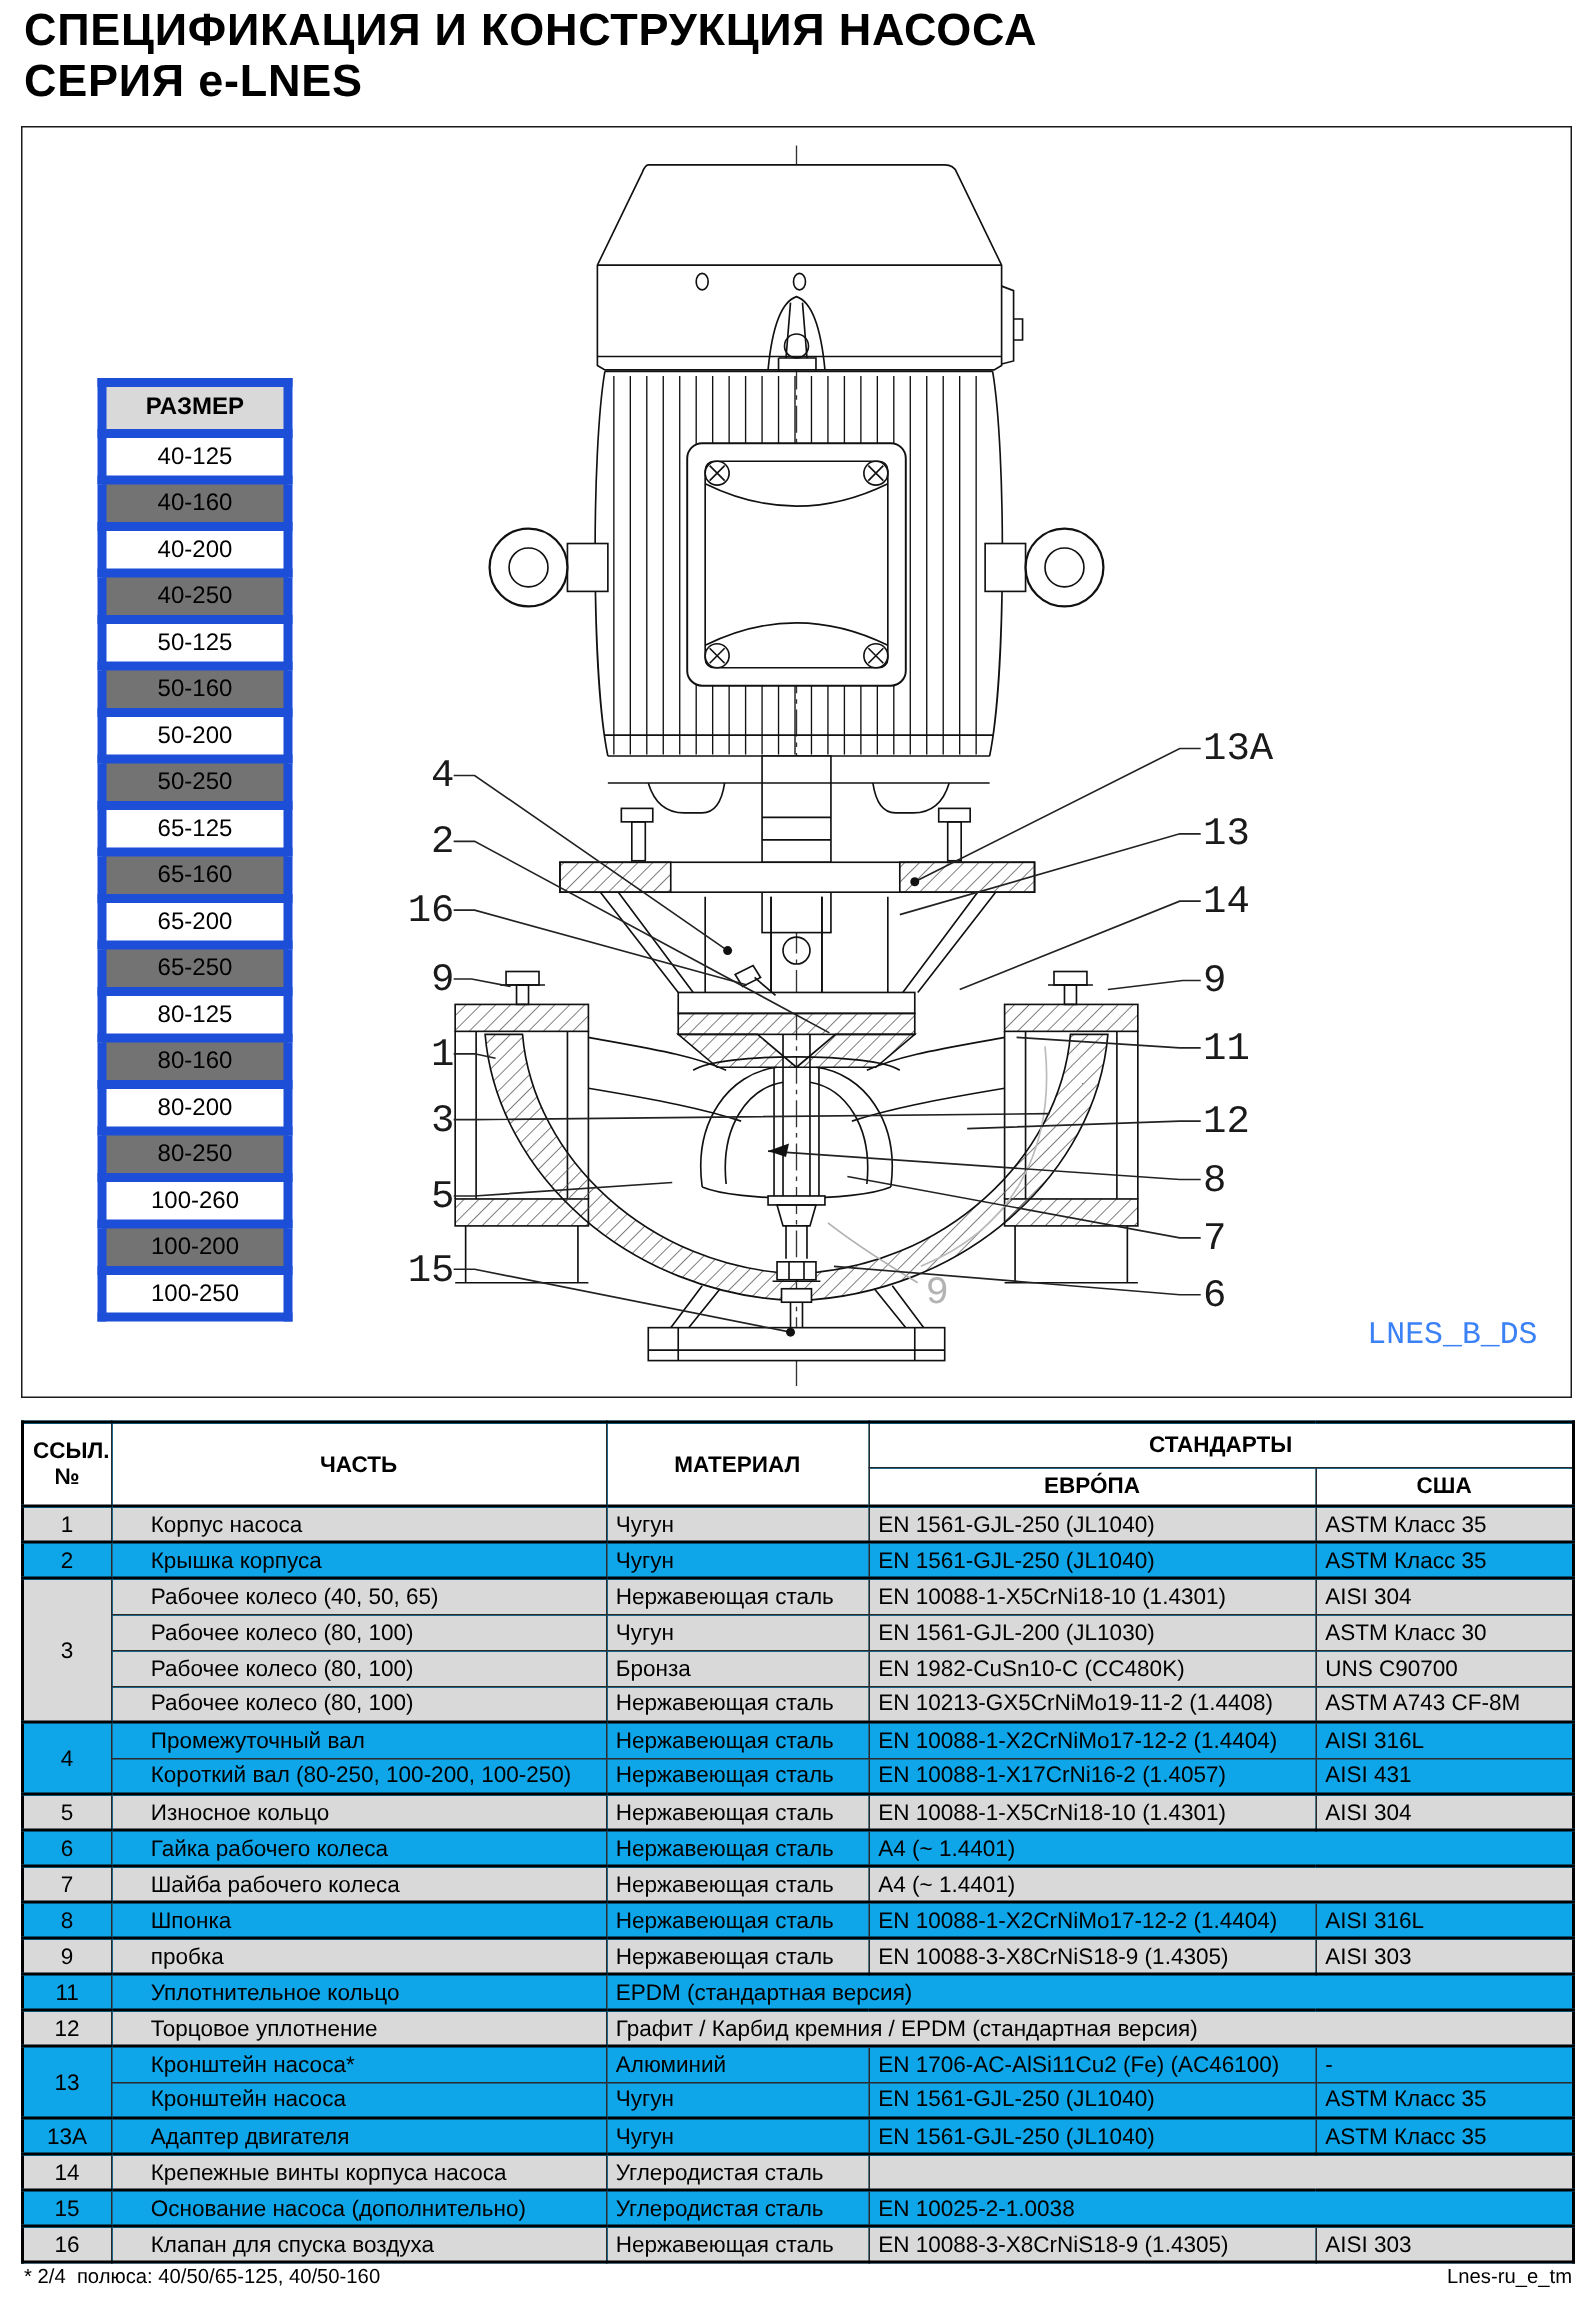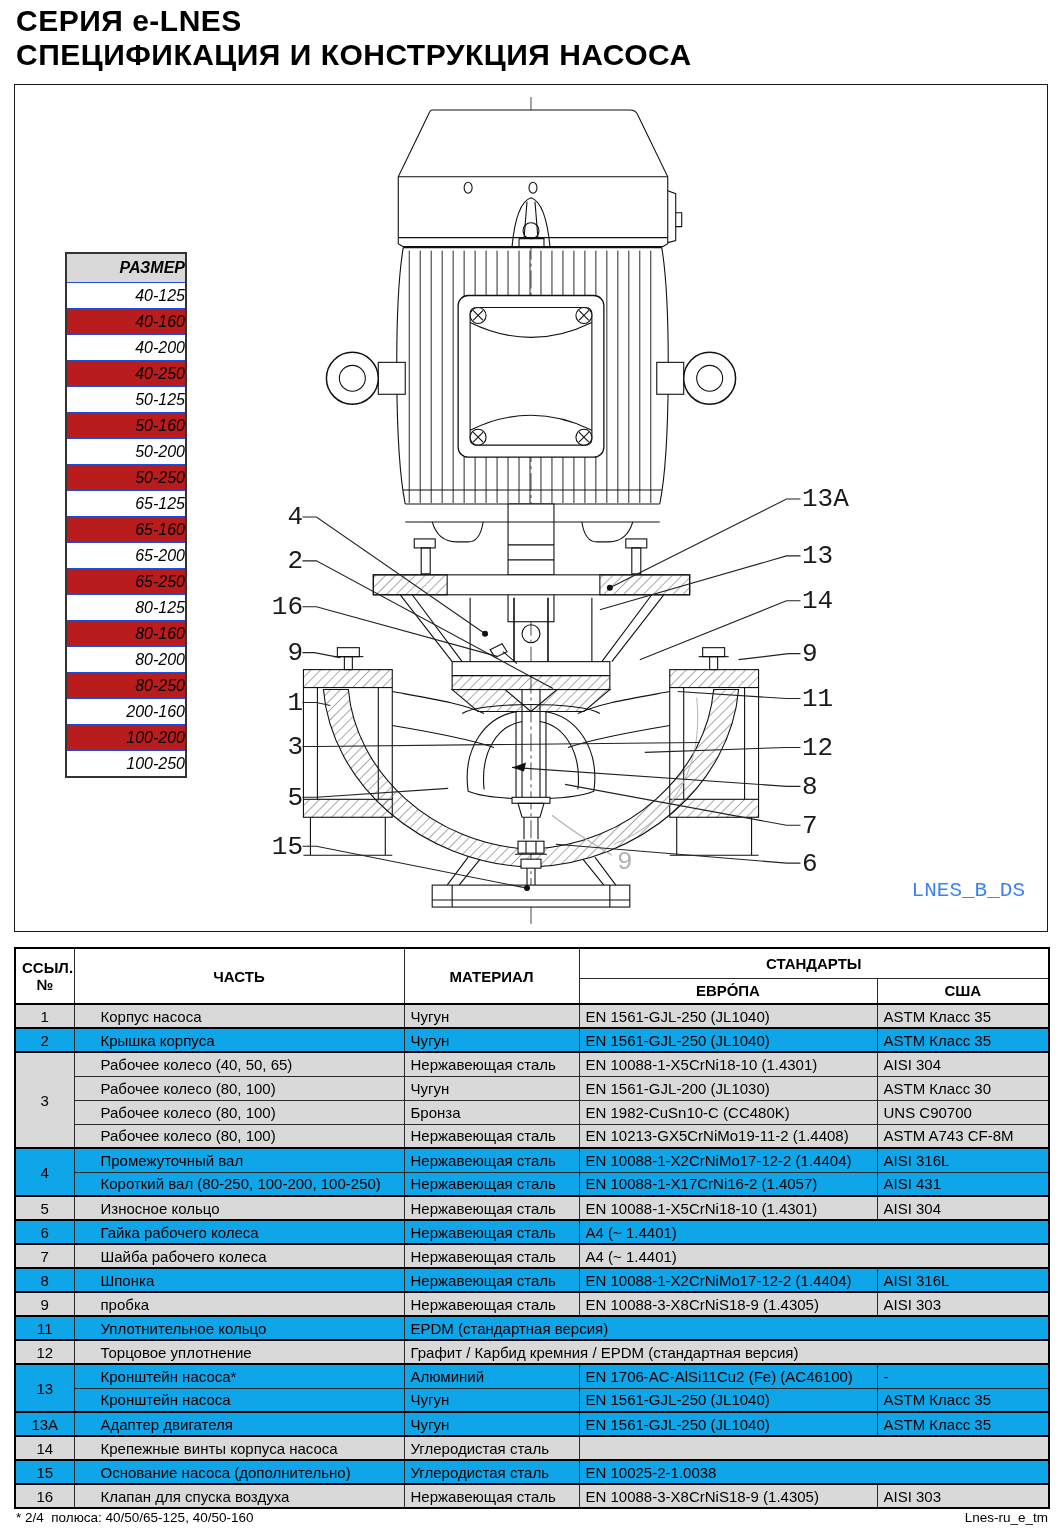--- a/index.html
+++ b/index.html
@@ -10,24 +10,24 @@
   
   .page-title{position:absolute;left:16px;top:4px;font-weight:900;font-size:30px;
     line-height:34px;letter-spacing:.5px;white-space:nowrap;}
   
   .frame{position:absolute;left:14px;top:84px;width:1034px;height:848px;
     border:1.5px solid #1a1a1a;background:#fff;box-sizing:border-box;}
   .frame svg{position:absolute;left:0;top:0;width:100%;height:100%;}
   
   .size-table{position:absolute;left:50px;top:167px;border-collapse:collapse;
     font-size:16px;background:#fff;}
-  .size-table th,.size-table td{border:1px solid #1d4ed8;width:118px;height:25px;
-    text-align:right;padding:0;font-style:italic;}
+  .size-table th,.size-table td{border:6px solid #1d4ed8;width:118px;height:25px;
+    text-align:center;padding:0;}
   .size-table th{height:28px;font-weight:bold;background:#d9d9d9;font-size:16px;}
-  .size-table tr.shade td{background:#b91c1c;}
+  .size-table tr.shade td{background:#737373;}
   .size-table{border:2px solid #333;}
   
   .callout{position:absolute;font-family:"Liberation Mono","DejaVu Sans Mono",monospace;
     font-size:26px;color:#1a1a1a;white-space:nowrap;line-height:1;}
   .callout.left{transform:translate(-100%,-54%);}
   .callout.right{transform:translate(0,-54%);}
   .callout.ghost{color:#b3b3b3;}
   .drawing-code{position:absolute;right:22px;top:794px;
     font-family:"Liberation Mono","DejaVu Sans Mono",monospace;font-size:21px;color:#3b82f6;}
   
@@ -45,22 +45,22 @@
   .spec-table tr.gs td{border-top:2px solid #000;}
   .spec-table thead tr:last-child th{border-bottom:2px solid #000;}
   
   .footnote{position:absolute;left:16px;top:1510px;font-size:13.5px;white-space:pre;text-align:right;}
   .doc-code{position:absolute;right:14px;top:1510px;font-size:13.5px;}
 </style>
 </head>
 <body>
 
 <div class="page-title">
+  <div>СПЕЦИФИКАЦИЯ И КОНСТРУКЦИЯ НАСОСА</div>
   <div>СЕРИЯ e-LNES</div>
-  <div>СПЕЦИФИКАЦИЯ И КОНСТРУКЦИЯ НАСОСА</div>
 </div>
 
 <div class="frame">
 
   <svg viewBox="14 84 1034 848" preserveAspectRatio="none">
     <defs>
       <pattern id="h" width="7" height="7" patternUnits="userSpaceOnUse" patternTransform="rotate(45)">
         <line x1="0" y1="0" x2="0" y2="7" stroke="#555" stroke-width="1"></line>
       </pattern>
     </defs>
@@ -276,21 +276,21 @@
         <tr class="shade">
           <td>80-160</td>
         </tr>
         <tr>
           <td>80-200</td>
         </tr>
         <tr class="shade">
           <td>80-250</td>
         </tr>
         <tr>
-          <td>200-160</td>
+          <td>100-260</td>
         </tr>
         <tr class="shade">
           <td>100-200</td>
         </tr>
         <tr>
           <td>100-250</td>
         </tr>
       </tbody>
   </table>
 

